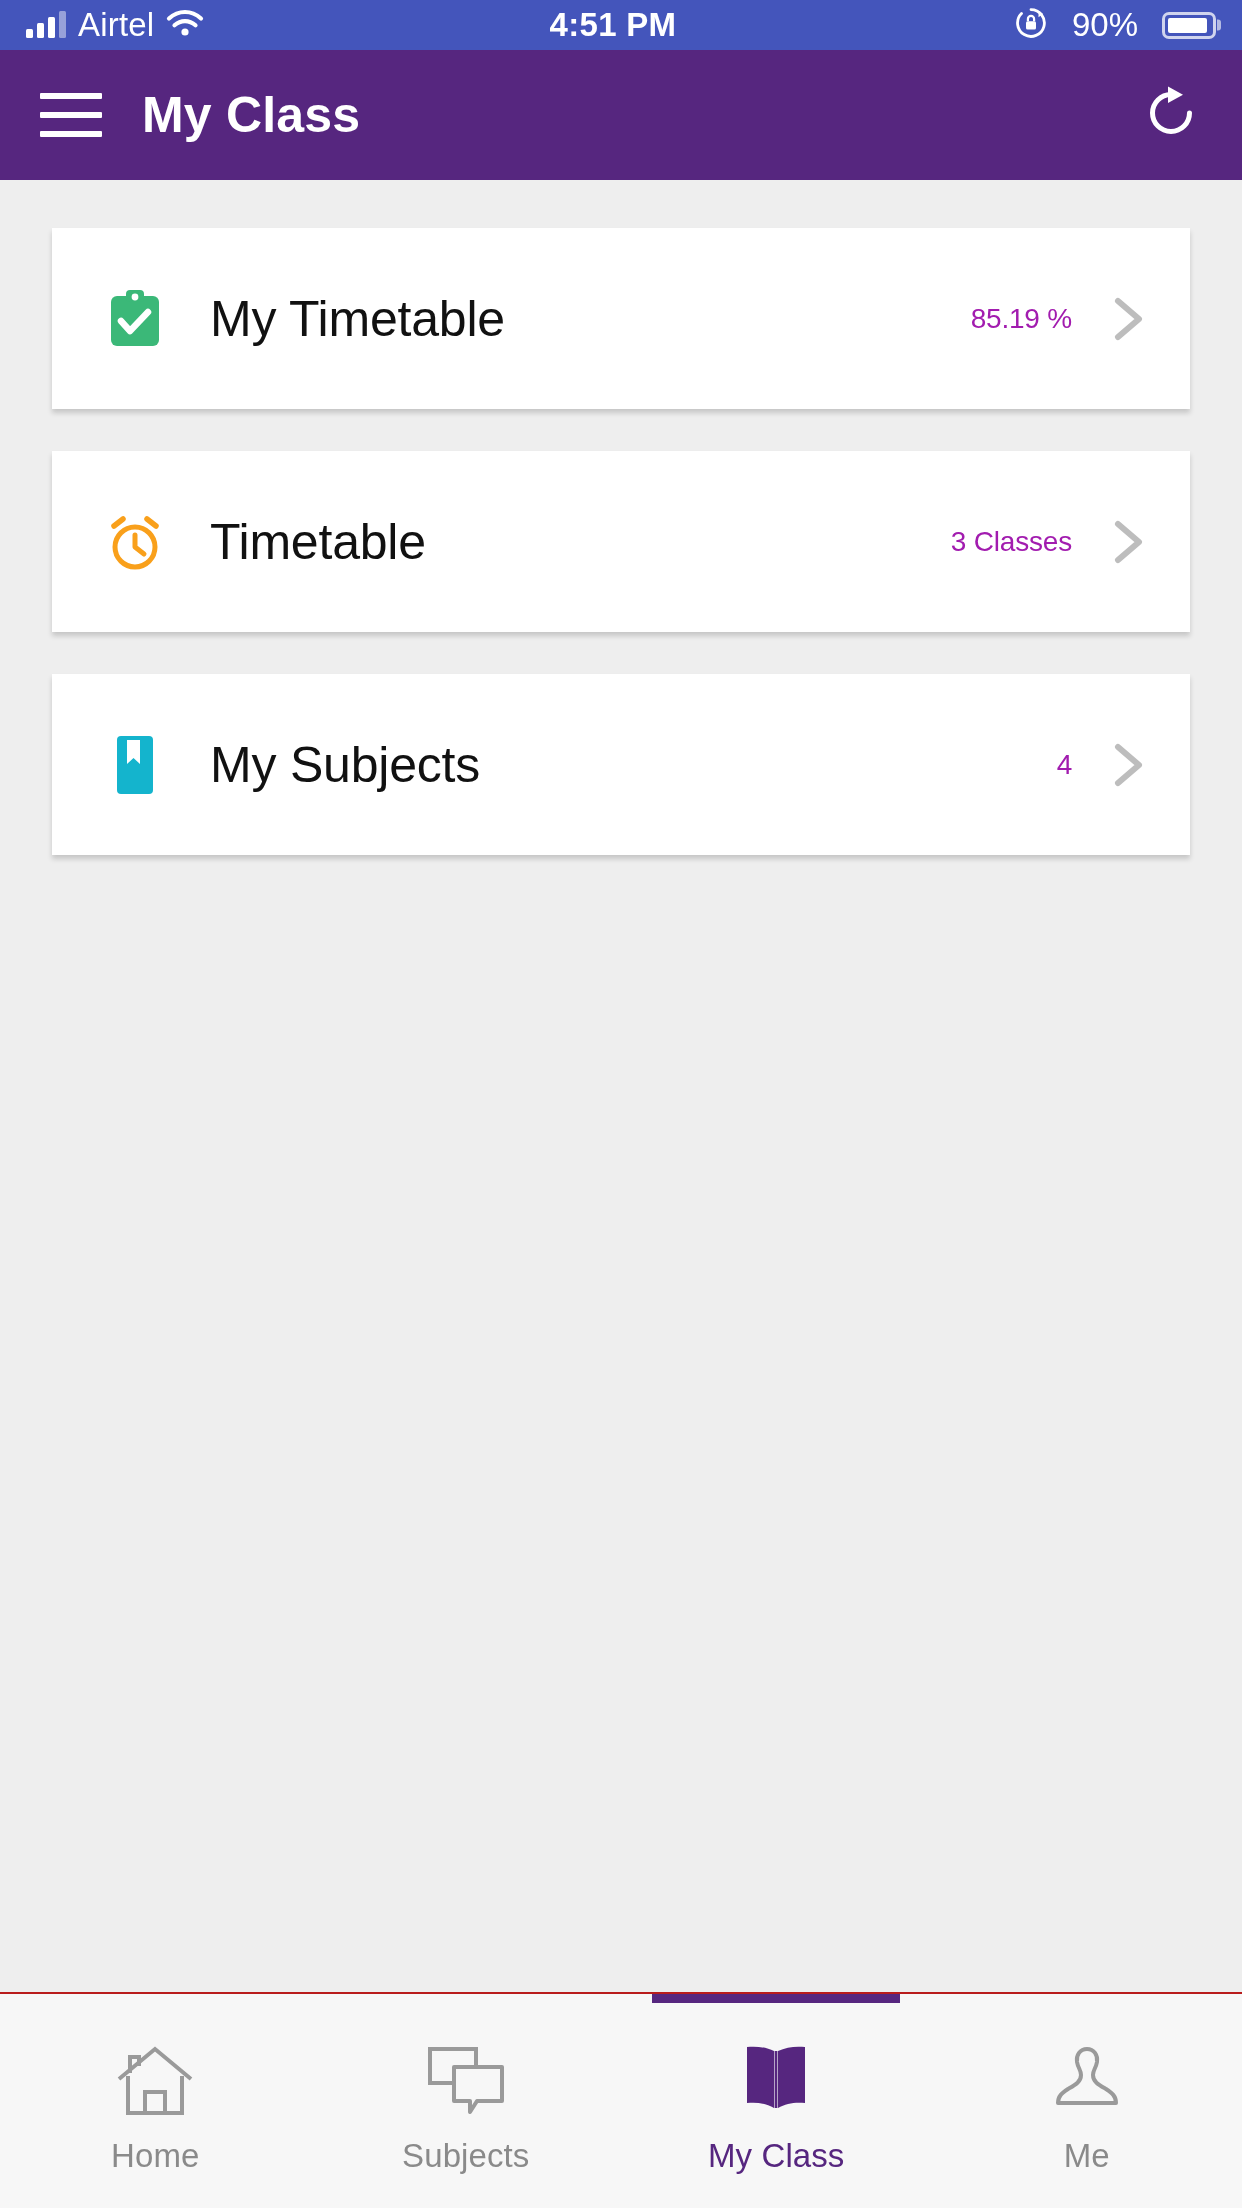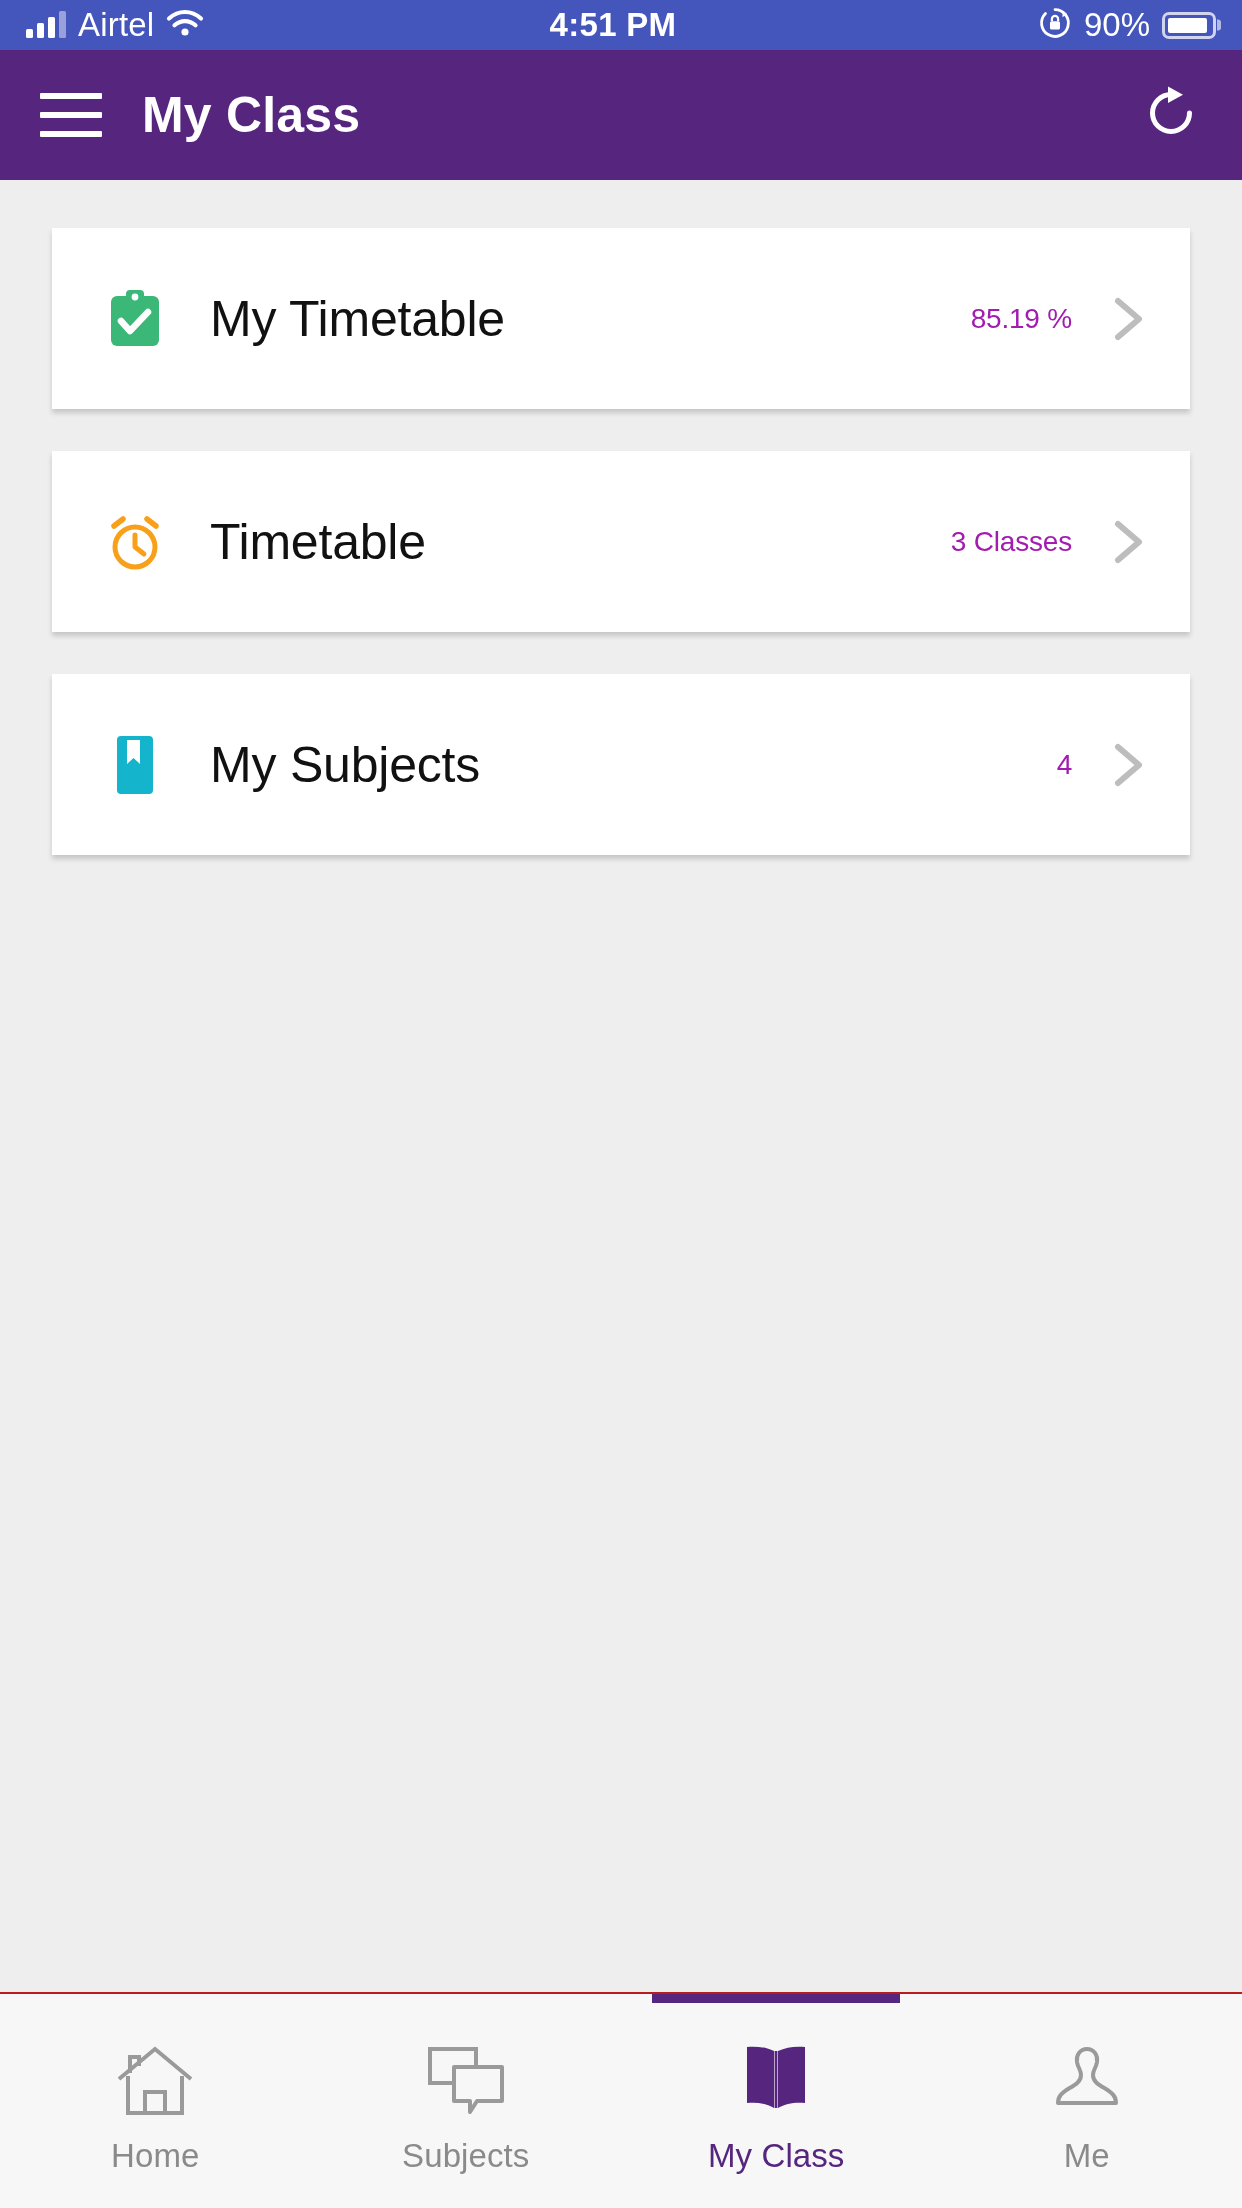--- a/index.html
+++ b/index.html
@@ -15,21 +15,21 @@
   .statusbar {
     height: 50px; background: #4455bb; color: #fff;
     display: flex; align-items: center; position: relative; flex: 0 0 50px;
     padding: 10px 26px;
   }
   .sb-left { display: flex; align-items: center; gap: 12px; }
   .sb-center {
     position: absolute; left: 0; right: 16px; text-align: center;
     font-size: 33px; font-weight: 600; letter-spacing: .3px; pointer-events: none;
   }
-  .sb-right { margin-left: auto; display: flex; align-items: center; gap: 12px; z-index: 2; }
+  .sb-right { margin-left: auto; display: flex; align-items: center; gap: 24px; z-index: 2; }
   .carrier { font-size: 33px; font-weight: 400; letter-spacing: .2px; }
   .battery-pct { font-size: 33px; font-weight: 400; }
   .signal { display: flex; align-items: flex-end; gap: 4px; height: 26px; }
   .signal i { width: 7px; background: #fff; border-radius: 1.5px; display: block; }
   .signal i:nth-child(1) { height: 9px; }
   .signal i:nth-child(2) { height: 15px; }
   .signal i:nth-child(3) { height: 21px; }
   .signal i:nth-child(4) { height: 27px; opacity: .45; }
   .batt {
     width: 54px; height: 27px; border: 3px solid rgba(255,255,255,.75);

